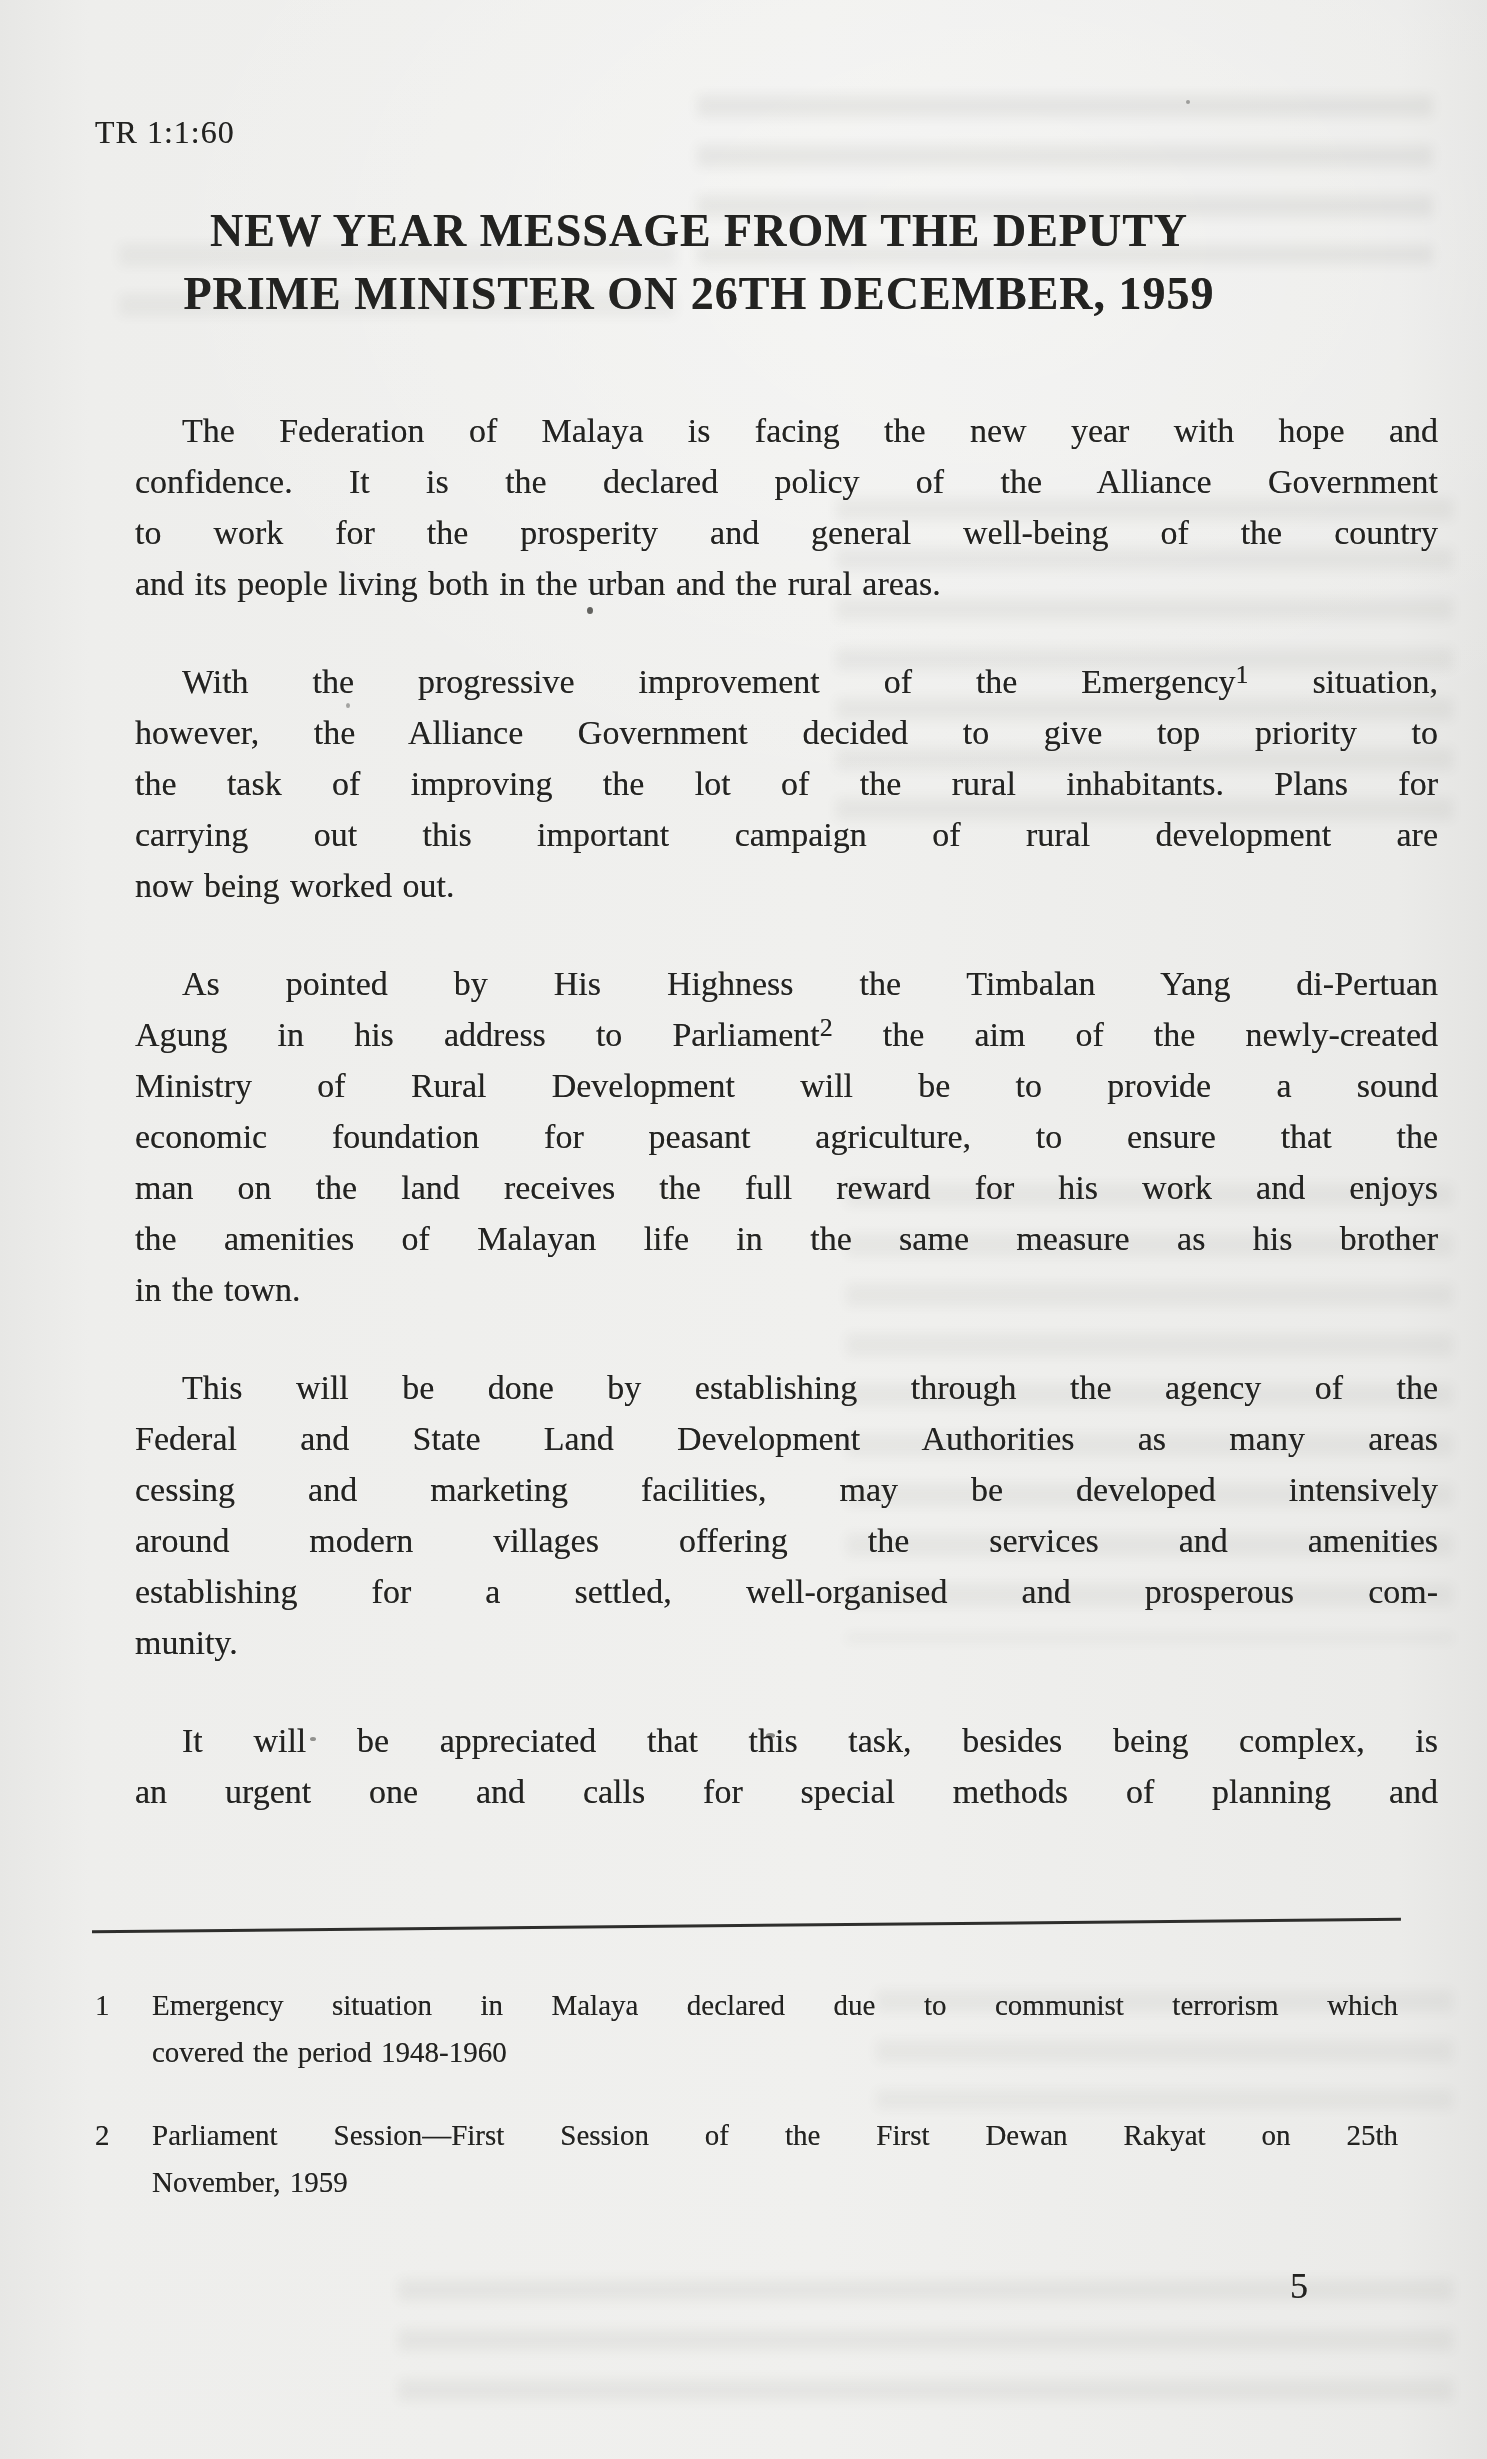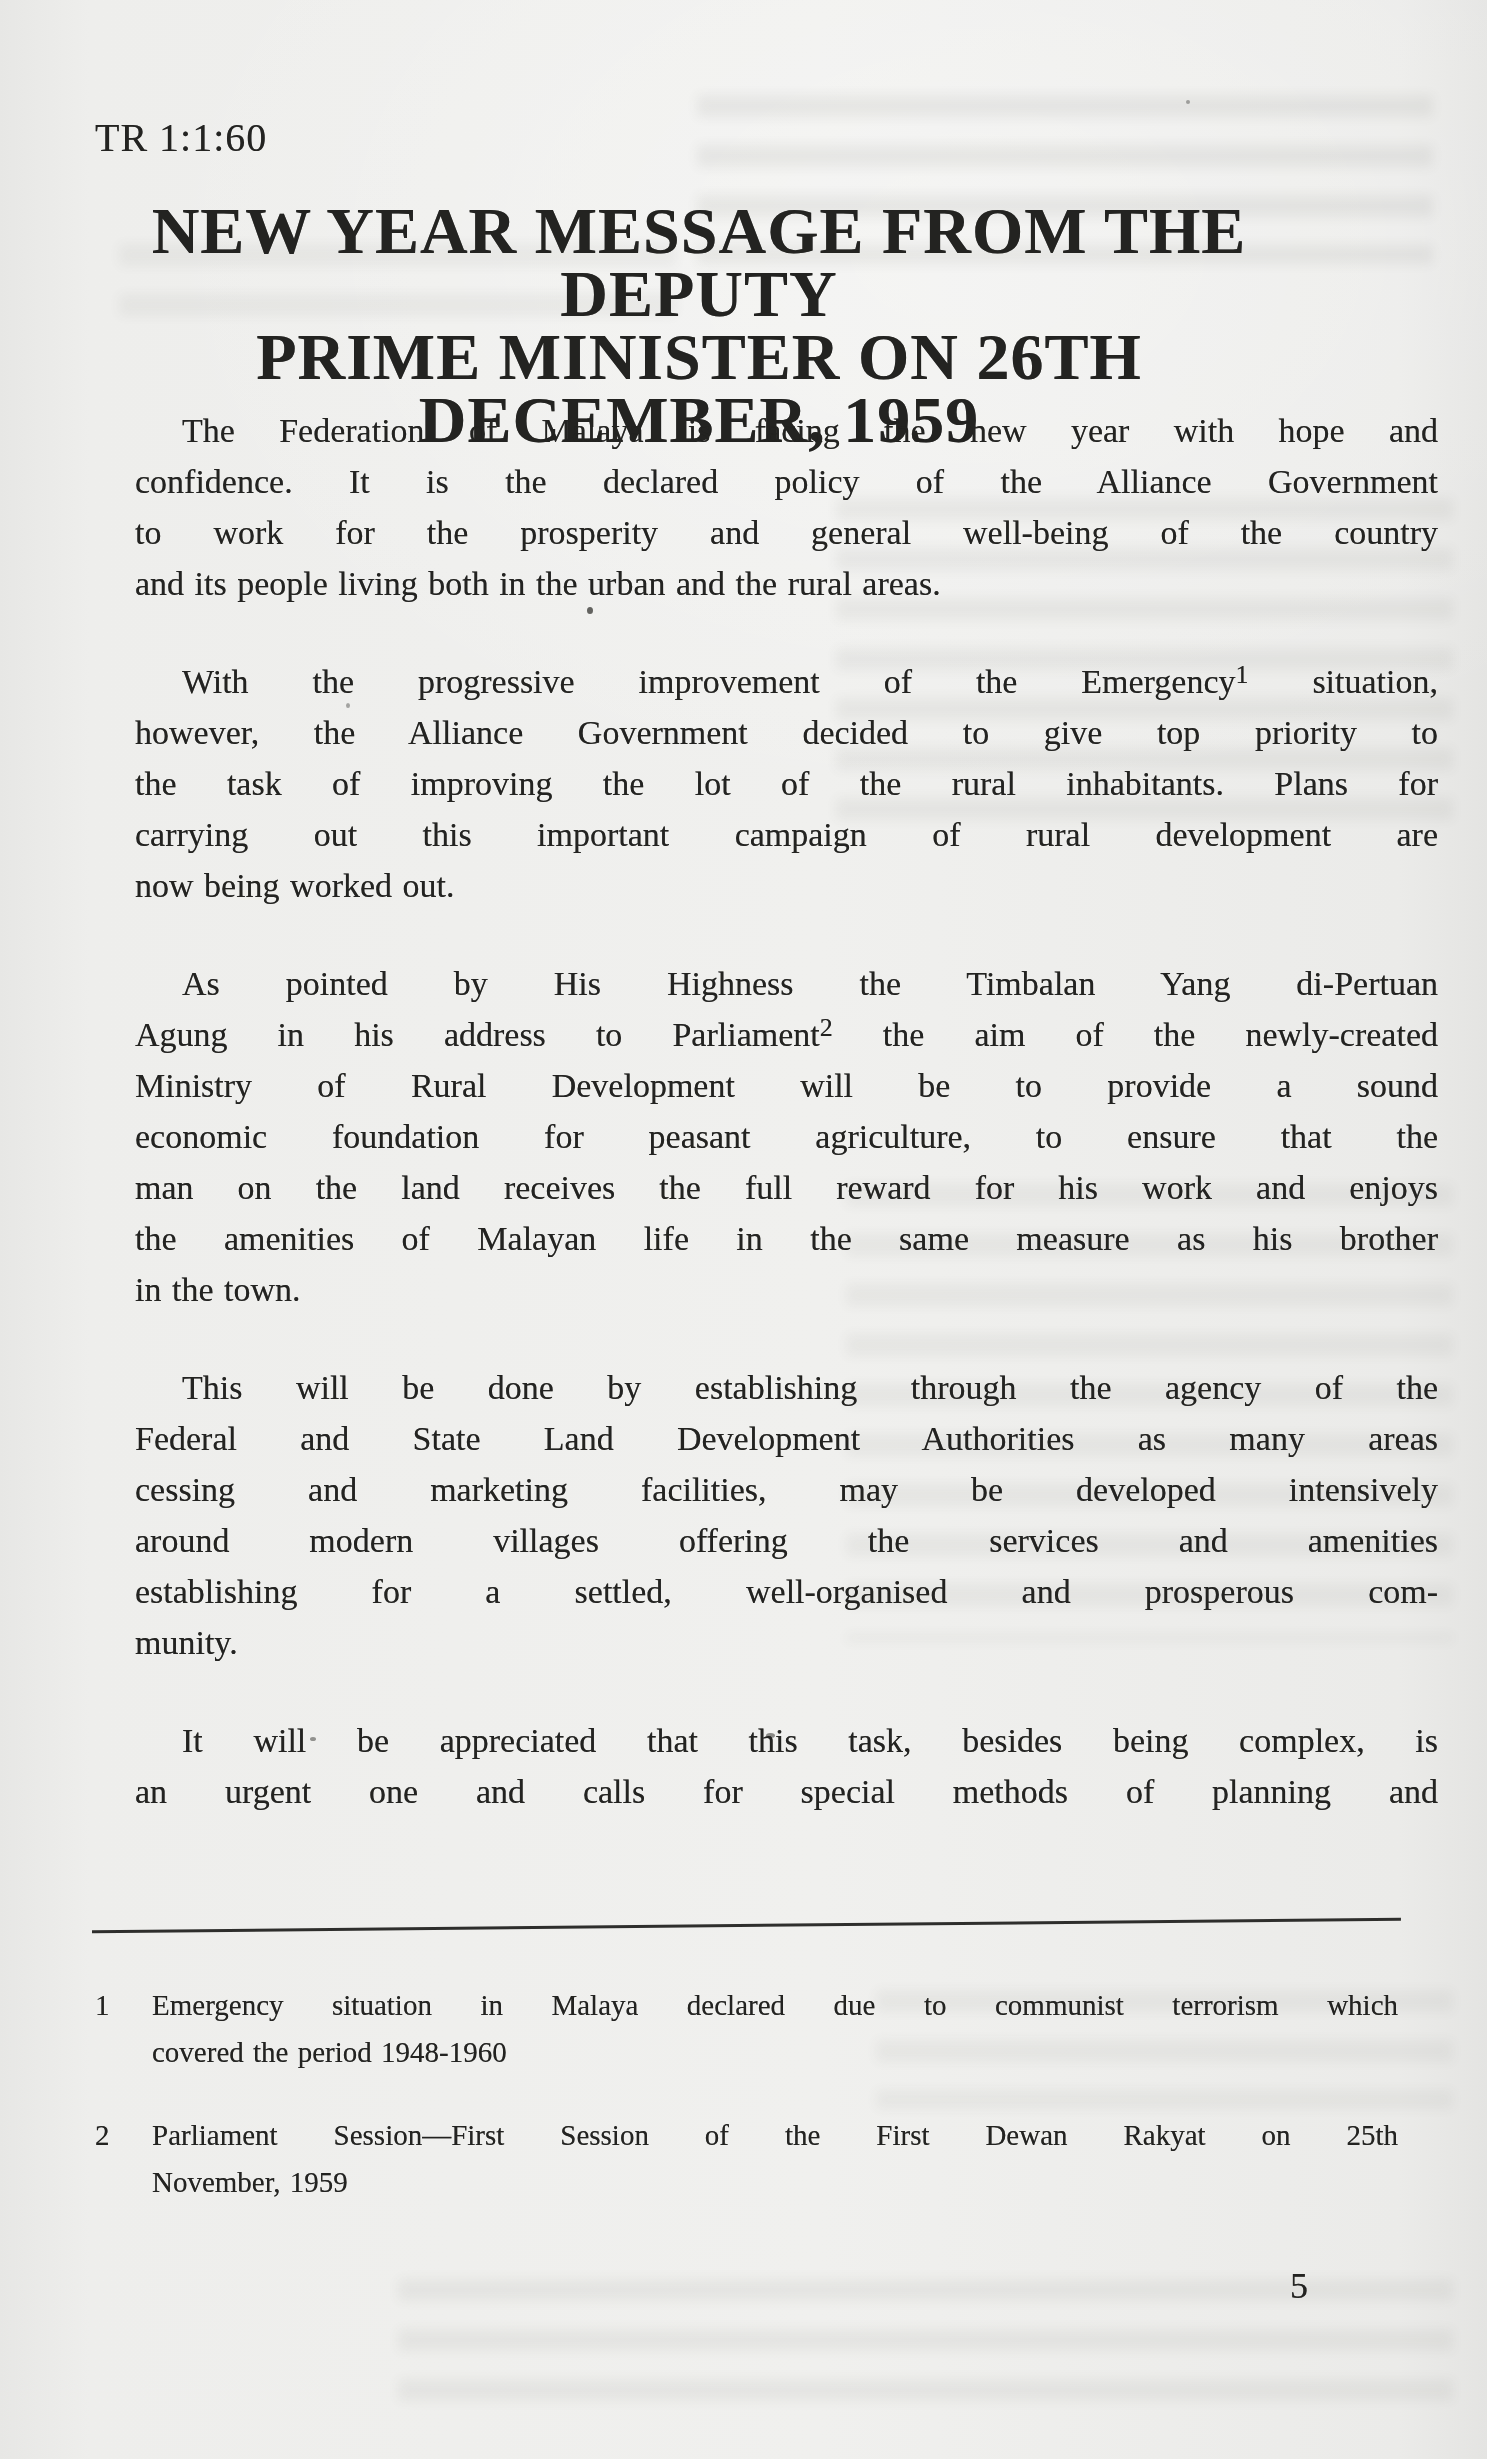--- a/index.html
+++ b/index.html
@@ -24,27 +24,27 @@
     position: absolute;
     filter: blur(6px);
     background: repeating-linear-gradient(180deg,
       #41423a 0px, #41423a 22px, transparent 22px, transparent 50px);
     pointer-events: none;
   }
   .speck { position: absolute; background: #33332f; border-radius: 50%; }
 
   .ref {
     position: absolute; top: 114px; left: 95px;
-    font-size: 40px; letter-spacing: 1px;
+    font-size: 32px; letter-spacing: 1px;
   }
   .title-block {
     position: absolute; top: 199px; left: 95px; width: 1303px;
     box-sizing: border-box; padding-right: 95px;
     text-align: center;
-    font-size: 66px; font-weight: bold;
+    font-size: 46px; font-weight: bold;
     line-height: 63px; letter-spacing: 1px;
   }
 
   .body-text {
     position: absolute; top: 405px; left: 95px; width: 1303px;
     font-size: 34px; line-height: 51px; word-spacing: 2px; margin-left: 40px;
   }
   .line { text-align: justify; text-align-last: justify; }
   .line-last { text-align-last: left; }
   .paragraph { margin-bottom: 47px; }

